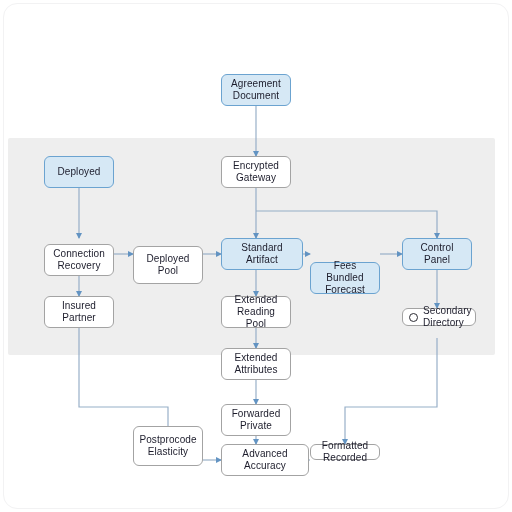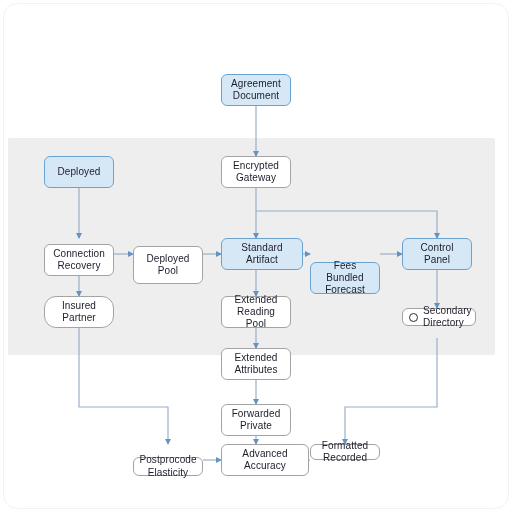--- a/index.html
+++ b/index.html
@@ -172,42 +172,42 @@
 Artifact</span>
       </div>
       <div class="node blue" style="left: 310px; top: 238px; width: 70px; height: 32px; margin-top: 24px;">
         <span class="label">Fees Bundled
 Forecast</span>
       </div>
       <div class="node blue" style="left: 402px; top: 238px; width: 70px; height: 32px;">
         <span class="label">Control
 Panel</span>
       </div>
-      <div class="node white" style="left: 44px; top: 296px; width: 70px; height: 32px; border-radius: 12px;">
+      <div class="node white" style="left: 44px; top: 296px; width: 70px; height: 32px;">
         <span class="label">Insured
 Partner</span>
       </div>
       <div class="node white" style="left: 221px; top: 296px; width: 70px; height: 32px;">
         <span class="label">Extended
 Reading Pool</span>
       </div>
       <div class="node white icon-node" style="left: 402px; top: 308px; width: 74px; height: 18px;">
         <span class="circle-icon"></span>
         <span class="label">Secondary
 Directory</span>
       </div>
       <div class="node white" style="left: 221px; top: 348px; width: 70px; height: 32px;">
         <span class="label">Extended
 Attributes</span>
       </div>
       <div class="node white" style="left: 221px; top: 404px; width: 70px; height: 32px;">
         <span class="label">Forwarded
 Private</span>
       </div>
-      <div class="node white" style="left: 133px; top: 457px; width: 70px; height: 19px;">
+      <div class="node white" style="left: 133px; top: 426px; width: 70px; height: 40px;">
         <span class="label">Postprocode
 Elasticity</span>
       </div>
       <div class="node white" style="left: 221px; top: 444px; width: 88px; height: 32px;">
         <span class="label">Advanced
 Accuracy</span>
       </div>
       <div class="node white" style="left: 310px; top: 444px; width: 70px; height: 16px;">
         <span class="label">Formatted
 Recorded</span>

